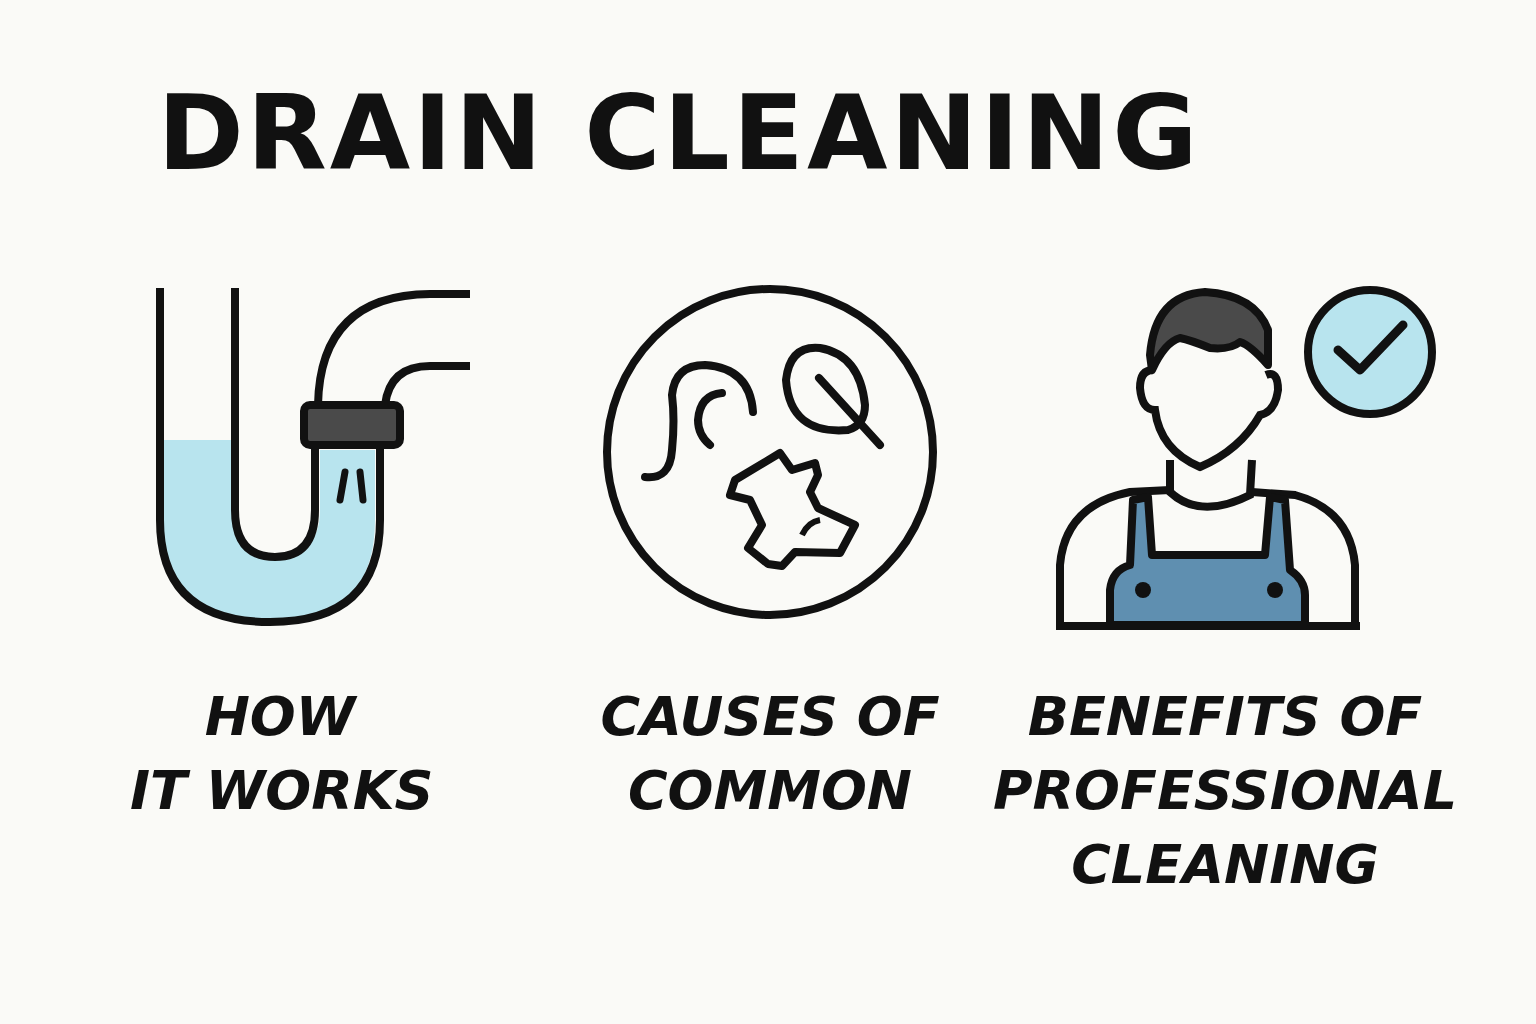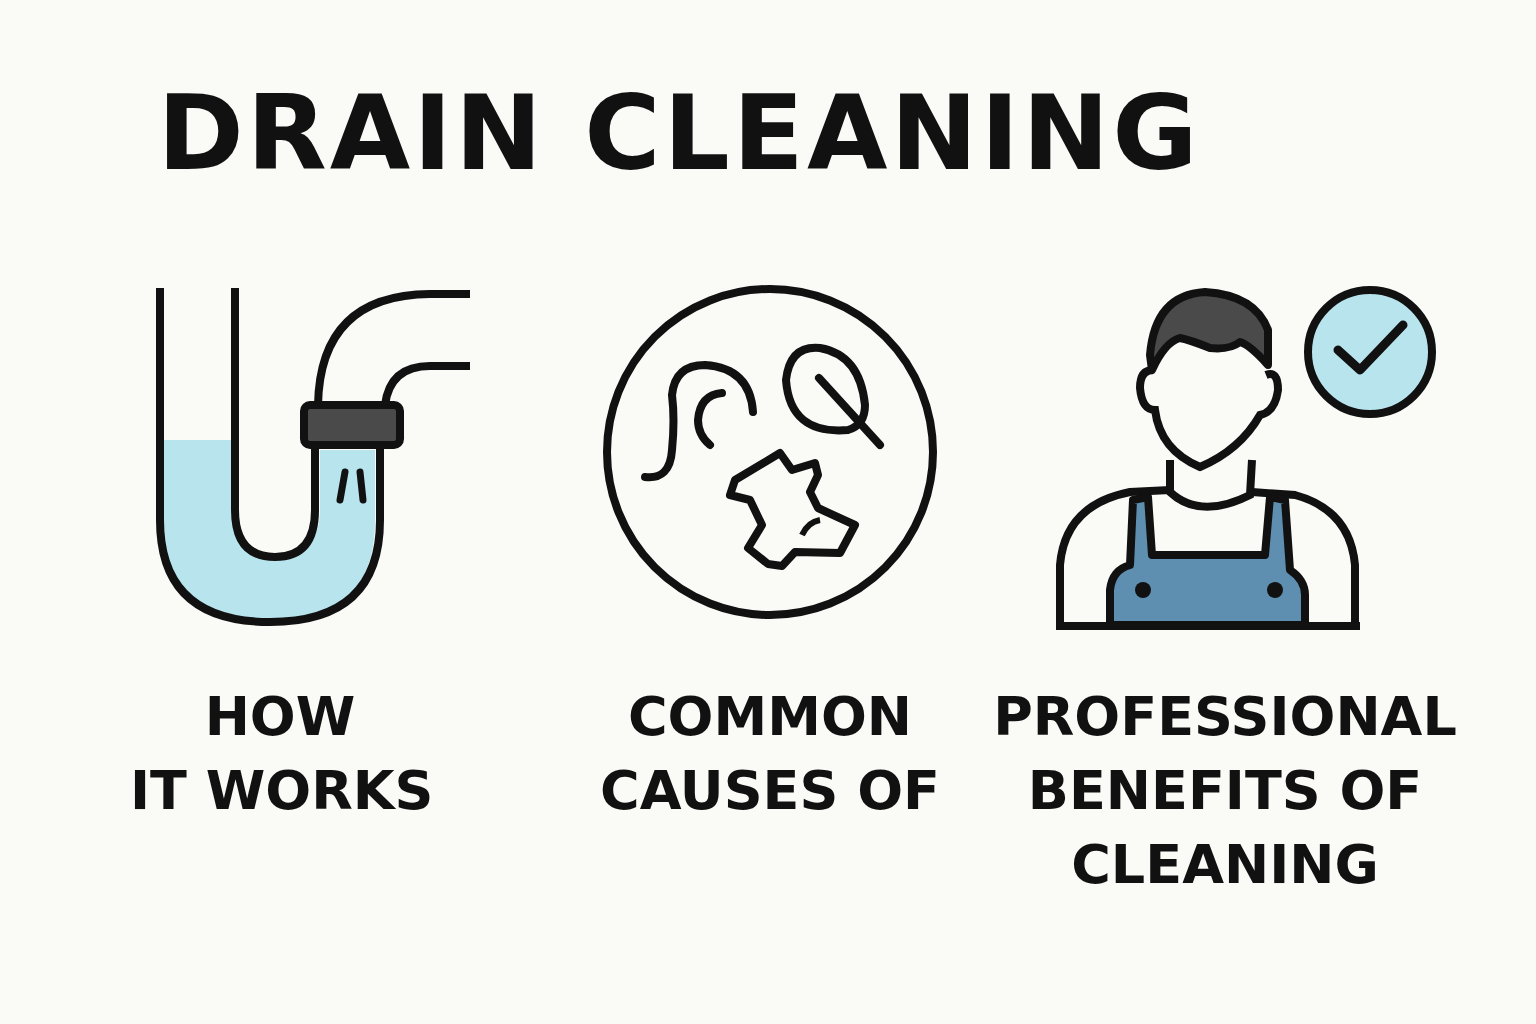--- a/index.html
+++ b/index.html
@@ -2,21 +2,21 @@
 <html><head>
 <meta charset="utf-8">
 <style>
   html, body { margin:0; padding:0; }
   body { width:1536px; height:1024px; background:#fafaf7; position:relative; overflow:hidden;
          font-family:"DejaVu Sans", sans-serif; color:#111; }
   .title { position:absolute; left:0; top:72px; width:1358px; text-align:center;
            font-size:104px; font-weight:bold; letter-spacing:3px; color:#111; }
   .icon { position:absolute; }
   .caption { position:absolute; text-align:center; font-size:54px; font-weight:bold; line-height:74px; color:#111; }
-  .caption span { display:block; white-space:nowrap; }
+  .caption span { display:block; white-space:nowrap;font-style:italic; }
 </style>
 </head>
 <body>
 
 <div class="title">DRAIN CLEANING</div>
 
 <svg class="icon" style="left:140px;top:270px" width="360" height="380" viewBox="0 0 360 380">
   <path d="M20 170 L20 250 Q20 350 130 352 Q235 352 235 250 L235 180 L180 180 L180 240 Q180 285 135 285 Q95 285 95 240 L95 170 Z" fill="#b8e4ee"></path>
   <path d="M20 18 L20 250 Q20 352 130 352 Q240 352 240 250 L240 175" fill="none" stroke="#111" stroke-width="8"></path>
   <path d="M95 18 L95 240 Q95 287 135 287 Q175 287 175 240 L175 175" fill="none" stroke="#111" stroke-width="8"></path>
@@ -50,20 +50,20 @@
   <line x1="16" y1="356" x2="320" y2="356" stroke="#111" stroke-width="8"></line>
   <circle cx="330" cy="82" r="62" fill="#b8e4ee" stroke="#111" stroke-width="8"></circle>
   <path d="M298 80 L320 100 L363 55" fill="none" stroke="#111" stroke-width="9" stroke-linecap="round" stroke-linejoin="round"></path>
 </svg>
 
 <div class="caption" style="left:130px;top:680px;width:300px">
   <span>HOW</span>
   <span>IT WORKS</span>
 </div>
 <div class="caption" style="left:570px;top:680px;width:400px">
+  <span>CAUSES OF</span>
   <span>COMMON</span>
-  <span>CAUSES OF</span>
 </div>
 <div class="caption" style="left:990px;top:680px;width:470px">
+  <span>BENEFITS OF</span>
   <span>PROFESSIONAL</span>
-  <span>BENEFITS OF</span>
   <span>CLEANING</span>
 </div>
 
 </body></html>

